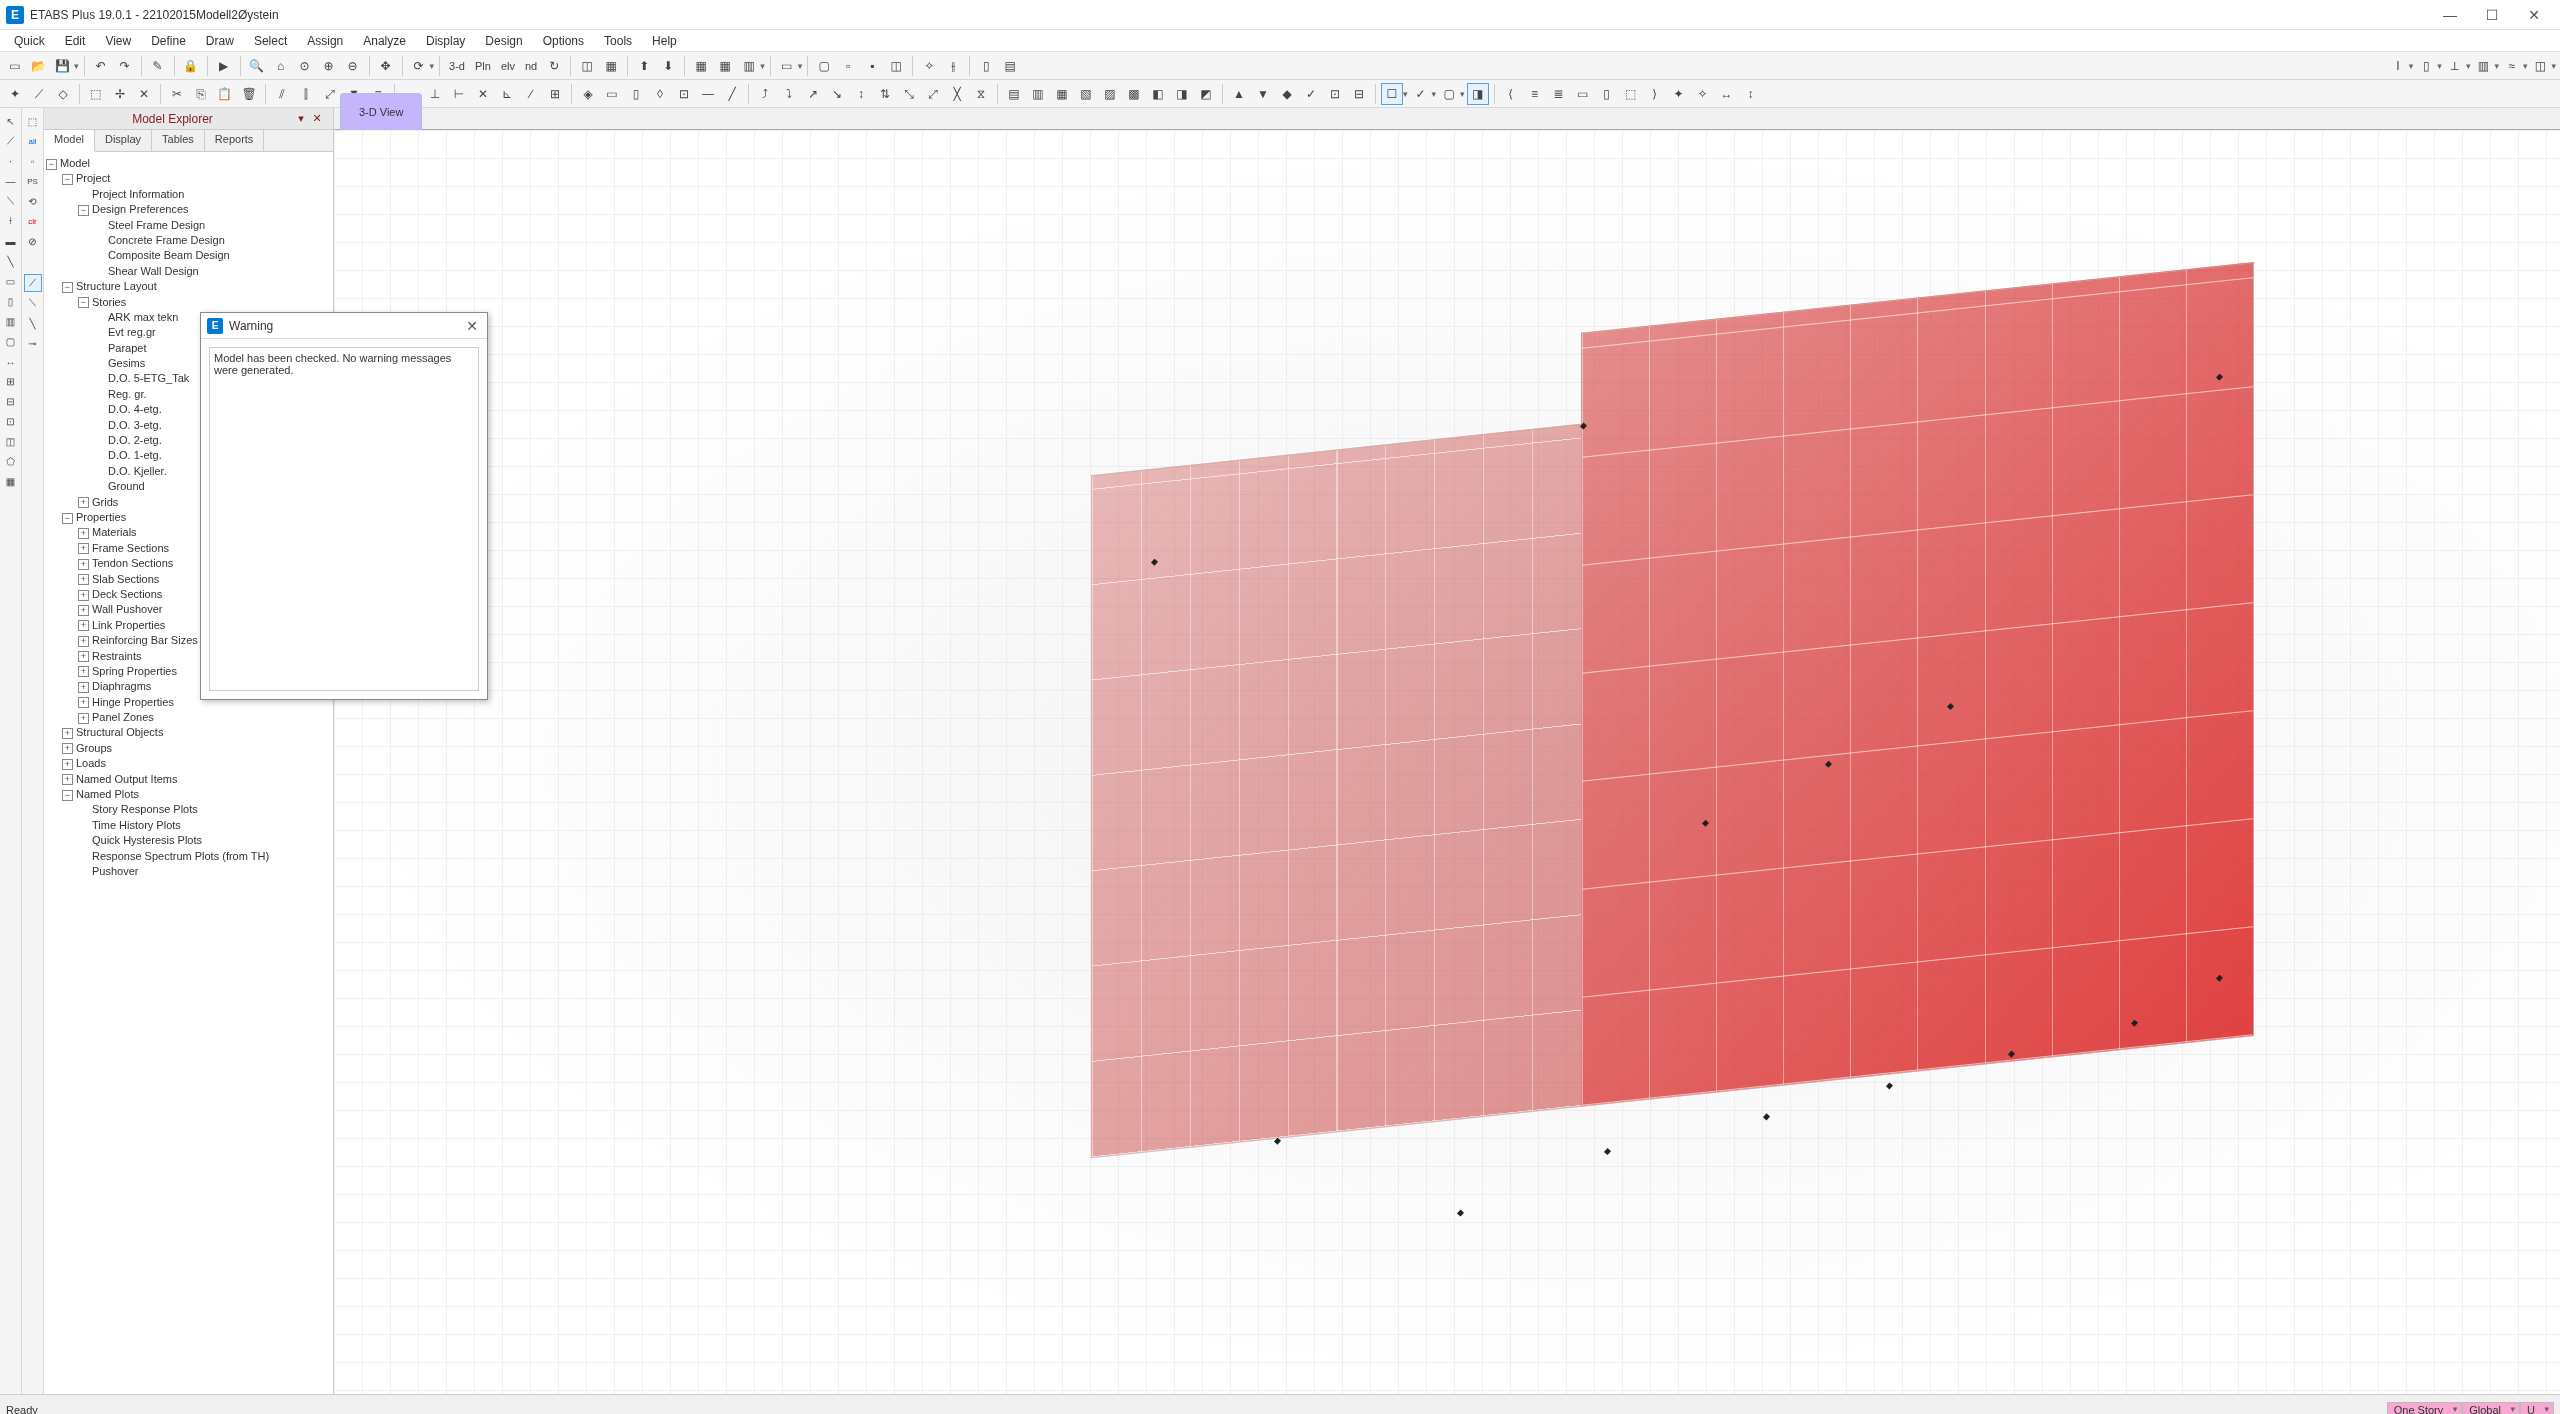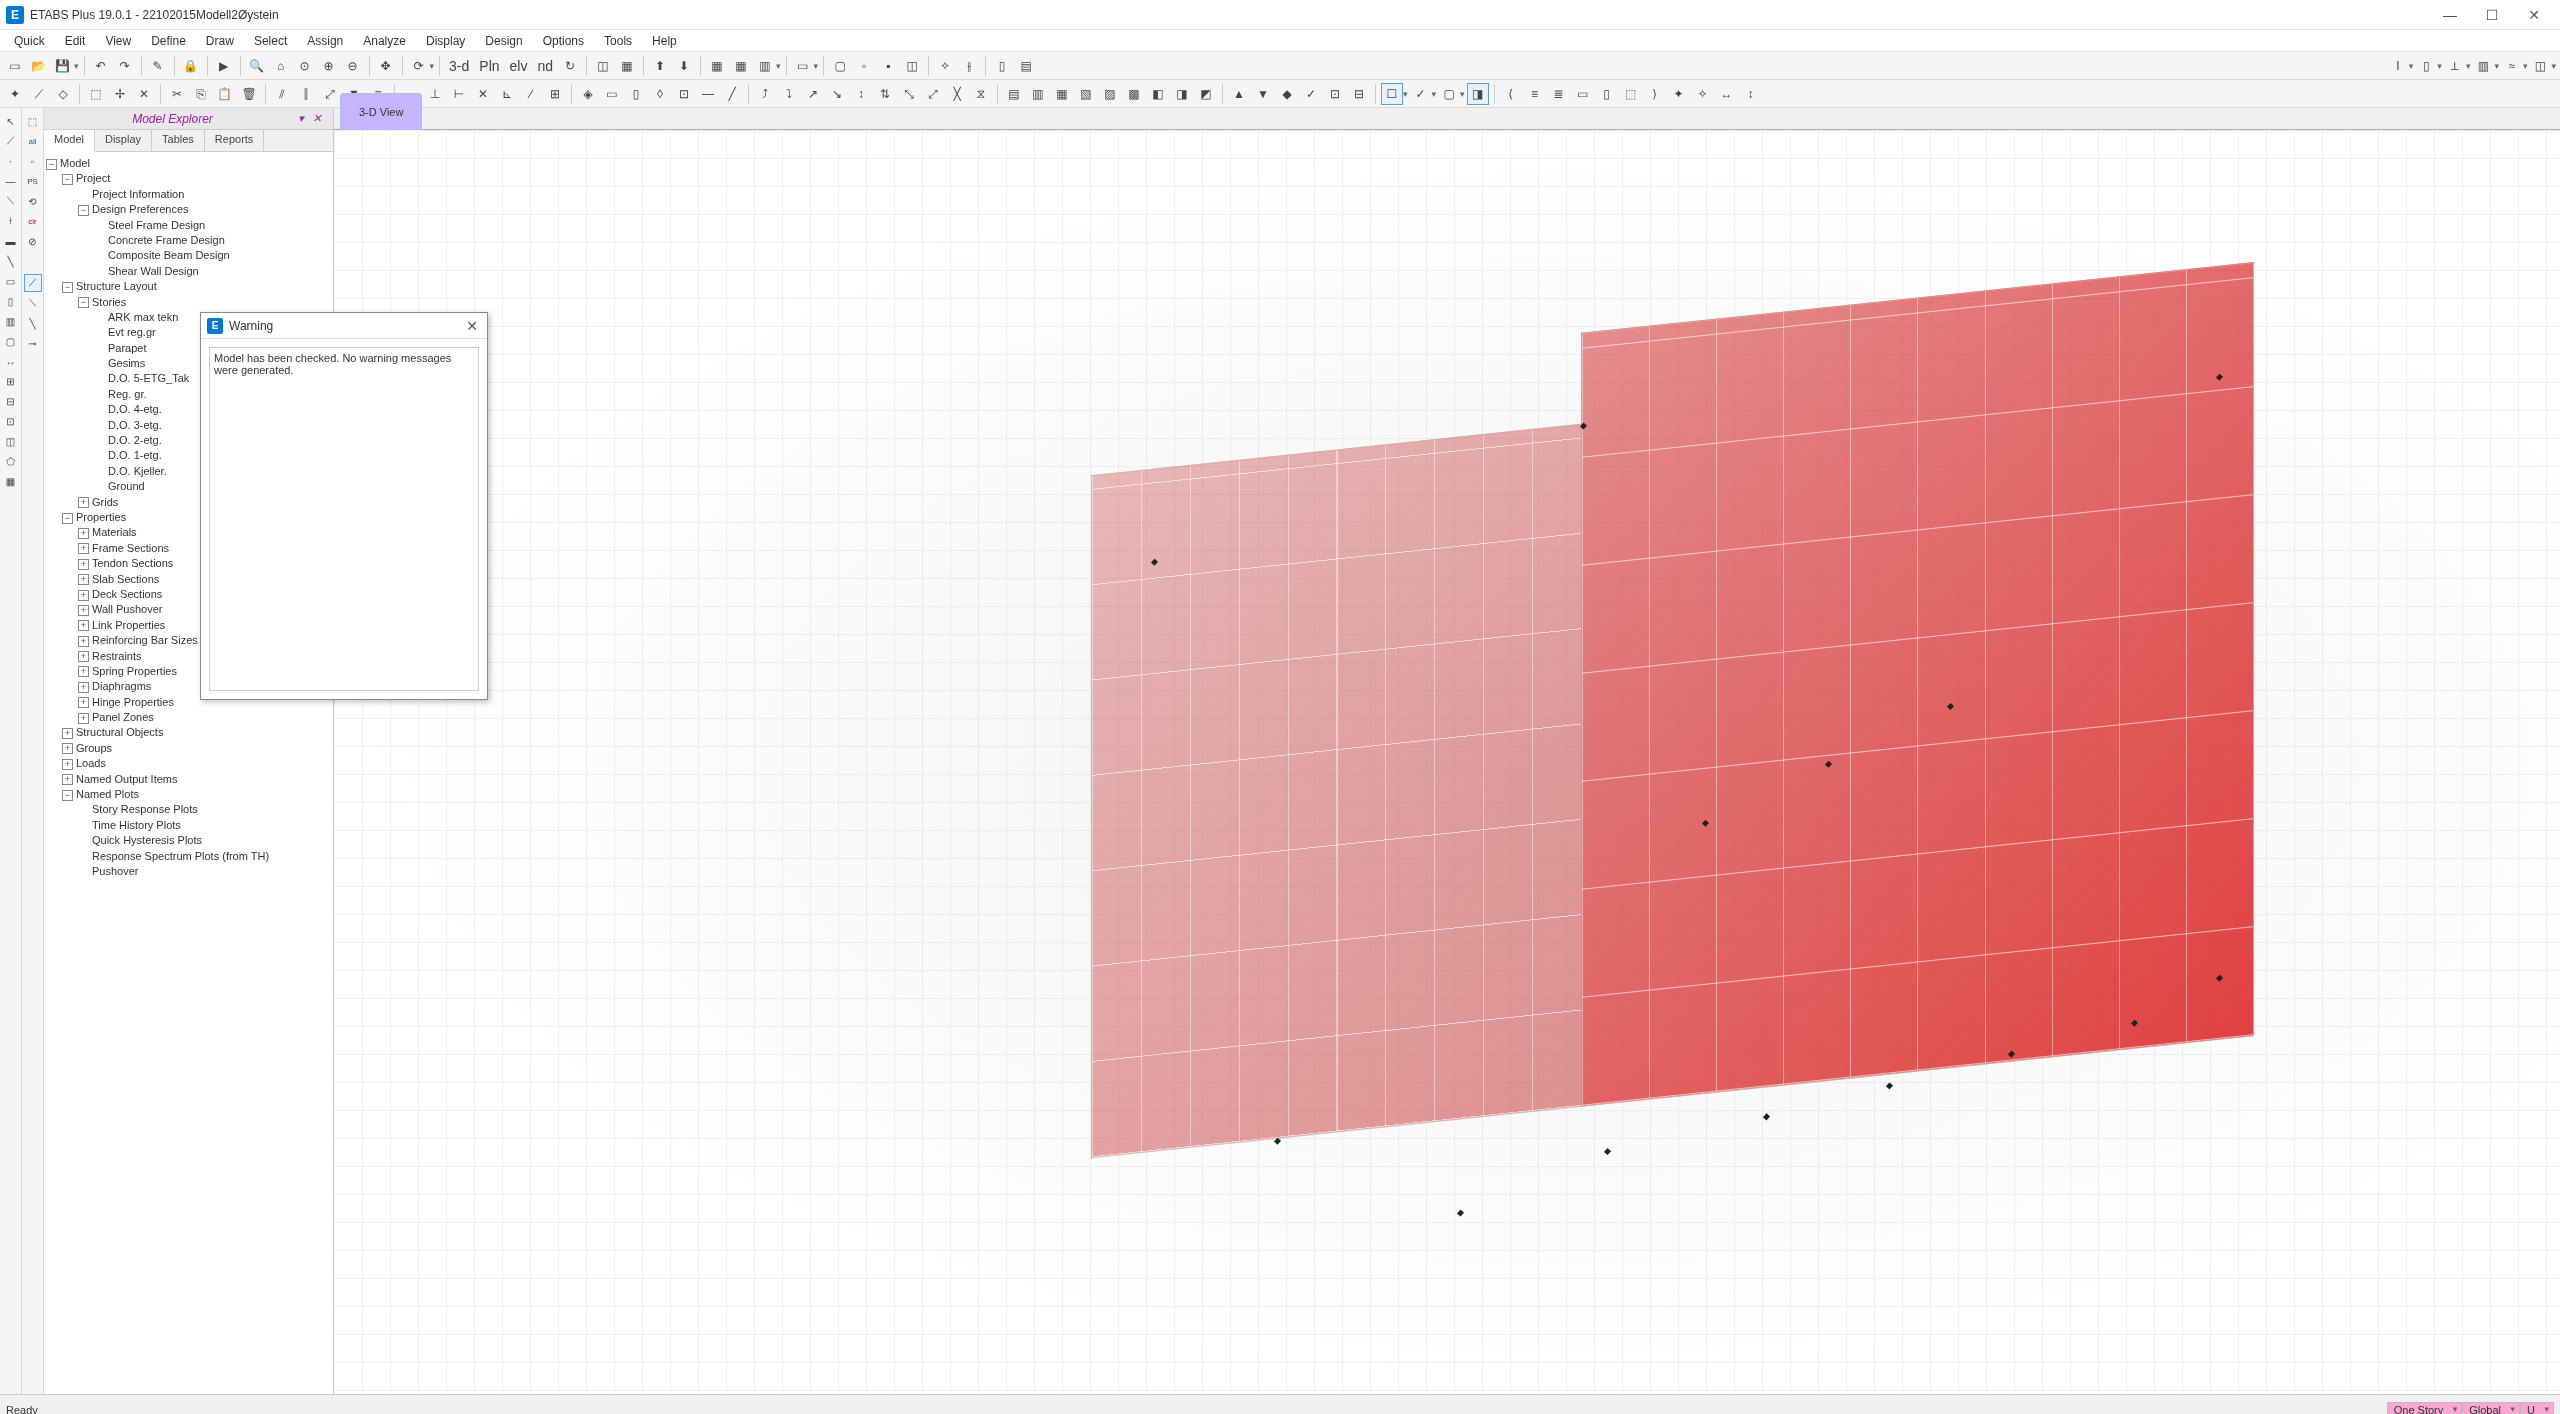--- a/index.html
+++ b/index.html
@@ -32,21 +32,21 @@
 
 .toolbar-row {
   height: 28px; background: #f5f5f5; display: flex; align-items: center;
   padding: 0 4px; border-bottom: 1px solid #d8d8d8; gap: 2px;
 }
 .tb-btn {
   width: 22px; height: 22px; display: flex; align-items: center; justify-content: center;
   font-size: 12px; color: #444; border: 1px solid transparent; cursor: default;
 }
 .tb-sep { width: 1px; height: 20px; background: #ccc; margin: 0 3px; }
-.tb-txt { font-size: 14px; color: #444; padding: 0 4px; }
+.tb-txt { font-size: 11px; color: #444; padding: 0 4px; }
 .tb-dd { font-size: 9px; color: #666; margin-left: -2px; }
 
 
 .main {
   display: flex; height: calc(100% - 30px - 22px - 28px - 28px - 20px);
   position: relative;
 }
 
 
 .left-toolbar {
@@ -60,21 +60,21 @@
 }
 .left-toolbar2 .tb-btn { width: 18px; height: 18px; font-size: 10px; }
 
 
 .explorer {
   width: 290px; background: #fff; border-right: 1px solid #ccc;
   display: flex; flex-direction: column;
 }
 .explorer-title {
   height: 22px; background: #e8e8e8; border-bottom: 1px solid #ccc;
-  display: flex; align-items: center; padding: 0 8px; font-size: 12px; color: #a21caf; font-style: italic;
+  display: flex; align-items: center; padding: 0 8px; font-size: 12px; color: #7f1d1d;
 }
 .explorer-title .txt { flex: 1; text-align: center; }
 .explorer-title .pin, .explorer-title .close { width: 16px; text-align: center; cursor: default; font-size: 11px; }
 .explorer-tabs {
   height: 22px; display: flex; border-bottom: 1px solid #ccc; background: #f0f0f0;
 }
 .explorer-tab {
   padding: 3px 10px; font-size: 11px; color: #444; border-right: 1px solid #ccc;
   cursor: default;
 }

